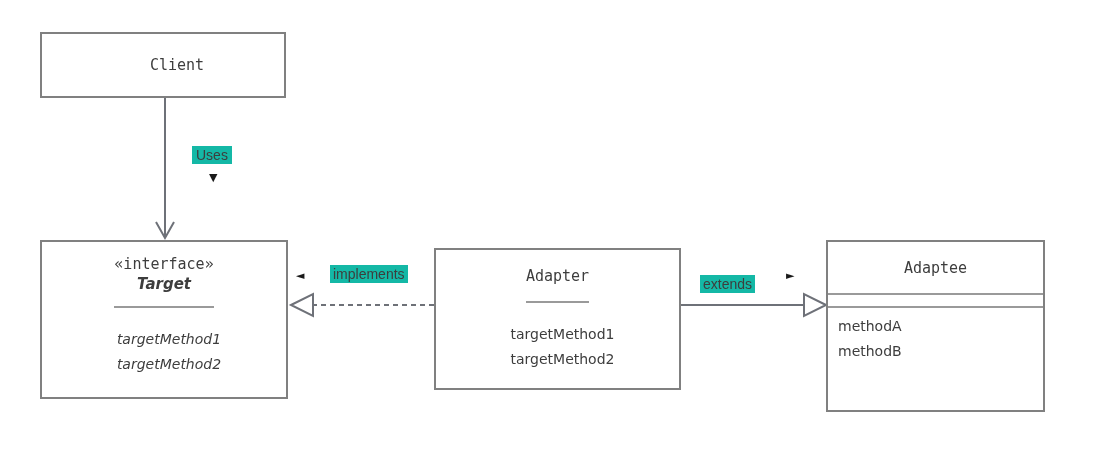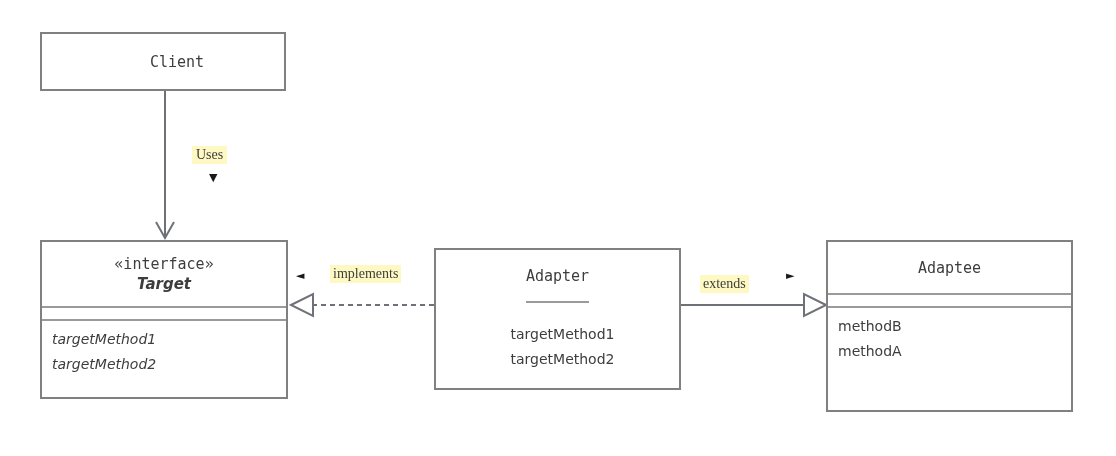--- a/index.html
+++ b/index.html
@@ -88,26 +88,26 @@
     line-height: 25px;
     white-space: nowrap;
   }
   .uml-method.italic {
     font-style: italic;
   }
 
   
   .edge-label {
     position: absolute;
-    font-family: Liberation Serif, serif;
+    font-family: Liberation Sans, sans-serif;
     font-size: 14px;
     color: #3d3d3d;
     white-space: nowrap;
     z-index: 4;
-    background: #fef9c3;
+    background: #14b8a6;
     line-height: 18px;
   }
 
   .nav-marker {
     position: absolute;
     font-size: 11px;
     color: #1a1a1a;
     line-height: 11px;
     z-index: 4;
     font-family: "DejaVu Sans", sans-serif;
@@ -129,27 +129,27 @@
       <line x1="434" y1="305" x2="312" y2="305" stroke="#6e7178" stroke-width="2" stroke-dasharray="5,4"></line>
       <polygon points="291,305 313,294 313,316" fill="#ffffff" stroke="#6e7178" stroke-width="2" stroke-linejoin="miter"></polygon>
     </g>
 
     <g>
       <line x1="681" y1="305" x2="805" y2="305" stroke="#6e7178" stroke-width="2"></line>
       <polygon points="826,305 804,294 804,316" fill="#ffffff" stroke="#6e7178" stroke-width="2" stroke-linejoin="miter"></polygon>
     </g>
   </svg>
 
-  <div class="uml-class" style="left:40px; top:32px; width:246px; height:59px;padding-left:28px;">
+  <div class="uml-class" style="left:40px; top:32px; width:246px; height:66px;padding-left:28px;">
     <div class="uml-header" style="flex:1; border-bottom:none;">
       <div class="uml-classname">Client</div>
     </div>
   </div>
 
-  <div class="uml-class" style="left:40px; top:240px; width:248px; height:159px;">
+  <div class="uml-class" style="left:40px; top:240px; width:248px; height:159px;align-items:center;">
     <div class="uml-header" style="height:66px;">
       <div class="uml-stereotype">«interface»</div>
       <div class="uml-classname italic">Target</div>
     </div>
     <div class="uml-attributes"></div>
     <div class="uml-methods">
       <div class="uml-method italic">targetMethod1</div>
       <div class="uml-method italic">targetMethod2</div>
     </div>
   </div>
@@ -158,28 +158,28 @@
     <div class="uml-header" style="height:53px;">
       <div class="uml-classname">Adapter</div>
     </div>
     <div class="uml-attributes"></div>
     <div class="uml-methods">
       <div class="uml-method">targetMethod1</div>
       <div class="uml-method">targetMethod2</div>
     </div>
   </div>
 
-  <div class="uml-class" style="left:826px; top:240px; width:247px; height:172px;">
+  <div class="uml-class" style="left:826px; top:240px; width:219px; height:172px;">
     <div class="uml-header" style="height:53px;">
       <div class="uml-classname">Adaptee</div>
     </div>
     <div class="uml-attributes"></div>
     <div class="uml-methods">
+      <div class="uml-method">methodA</div>
       <div class="uml-method">methodB</div>
-      <div class="uml-method">methodA</div>
     </div>
   </div>
 
   <div class="edge-label" style="left:192px; top:146px; padding:0 4px;">Uses</div>
   <div class="nav-marker" style="left:209px; top:172px;">▼</div>
 
   <div class="nav-marker" style="left:296px; top:270px;">◄</div>
   <div class="edge-label" style="left:330px; top:265px; padding:0 3px;">implements</div>
 
   <div class="edge-label" style="left:700px; top:275px; padding:0 3px;">extends</div>

